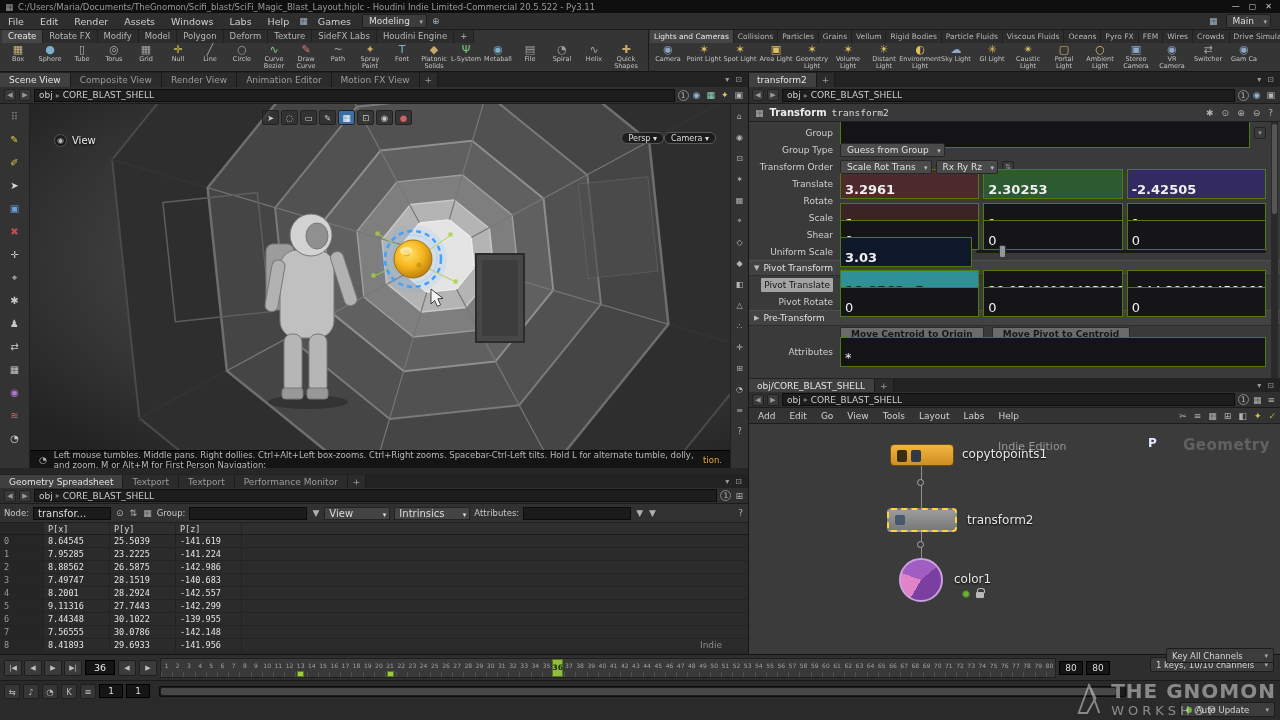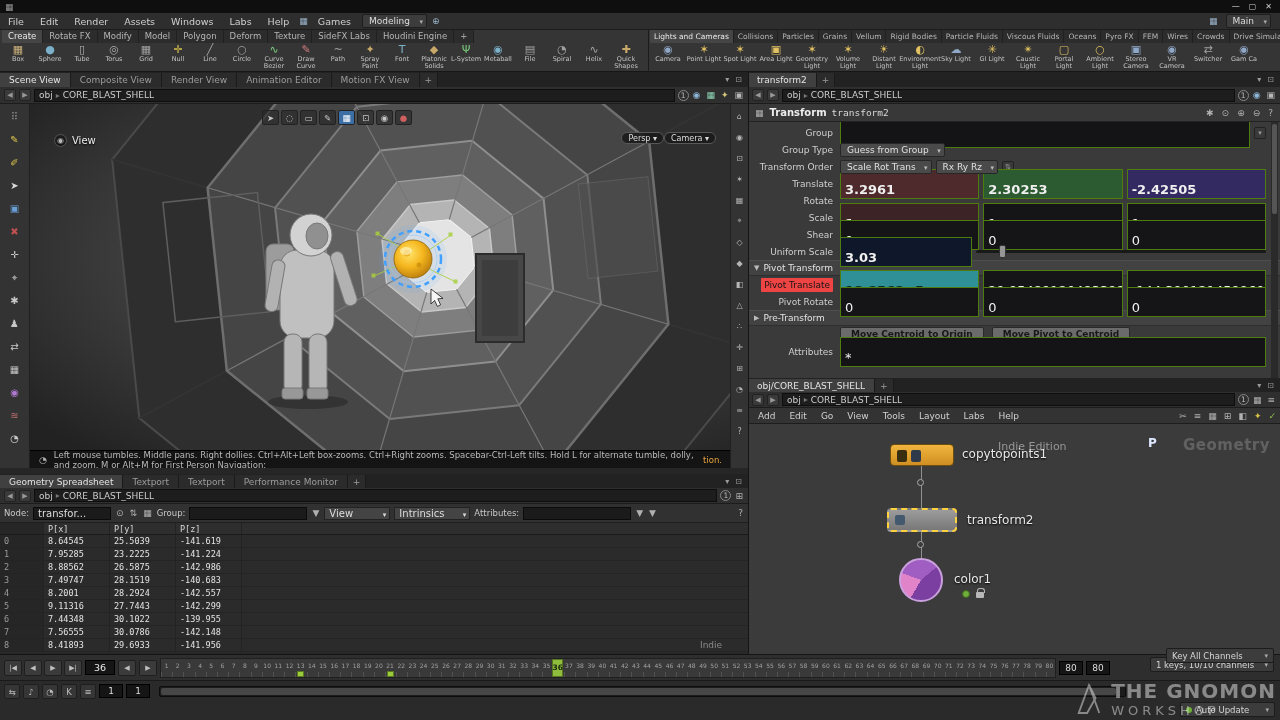--- a/index.html
+++ b/index.html
@@ -59,21 +59,21 @@
 .helpbar{left:30px;top:450px;width:700px;height:18px;background:#141414;border-top:1px solid #000;display:flex;align-items:center;font-size:8.5px;color:#b8b8b8;padding:0 8px;gap:6px;overflow:hidden}
 .help-tail{margin-left:auto;color:#e8a33d;white-space:nowrap}
 
 .pheader{left:748px;top:104px;width:532px;height:18px;background:#383838;border-bottom:1px solid #222;display:flex;align-items:center;padding:0 6px;gap:5px}
 .ptitle{font-size:10px;color:#ececec;font-weight:bold}
 .pnode{font-size:9.5px;color:#d8d8d8;font-family:"DejaVu Sans Mono",monospace}
 .ph-ics{margin-left:auto;display:flex;gap:6px;font-size:9px;color:#aaa}
 .pbody{left:748px;top:122px;width:532px;height:256px;background:#3a3a3a;overflow:hidden;padding-top:2px}
 .prow{display:flex;align-items:center;height:17px;padding-right:14px}
 .plabel{width:92px;text-align:right;padding-right:7px;font-size:9px;color:#cfcfcf;white-space:nowrap;flex:none}
-.plabel .sel{background:#ef4444;color:#151515;padding:2px 3px;border-radius:1px}
+.plabel .sel{background:#a3a3a3;color:#151515;padding:2px 3px;border-radius:1px}
 .pfields{flex:1;display:flex;gap:4px;align-items:center}
 .pfield{flex:1;height:13px;line-height:12px;background:#141416;border:1px solid #4d7c0f;color:#f0f0f0;font-size:13px;padding:14px 4px;overflow:hidden;white-space:nowrap}
 .psel{flex:0 0 auto;height:14px;line-height:13px;background:#4a4a4a;border:1px solid #262626;border-radius:2px;font-size:9px;color:#e0e0e0;padding:0 15px 0 6px;position:relative}
 .psel:after{content:"▾";position:absolute;right:3px;top:1px;font-size:7px;color:#bbb}
 .psection{display:flex;align-items:center;height:16px;background:#424242;border-top:1px solid #4e4e4e;border-bottom:1px solid #2e2e2e;font-size:9px;color:#e2e2e2;padding-left:6px;gap:4px}
 .psection .tri{font-size:7px;color:#bbb}
 .pbtn{height:15px;line-height:13px;background:#6b6b6b;border:1px solid #2a2a2a;border-radius:2px;color:#171717;font-size:9px;padding:0 10px;font-weight:bold;white-space:nowrap}
 .slider-track{flex:2.1;height:3px;background:#191919;border-radius:2px;position:relative}
 .slider-handle{position:absolute;left:8%;top:-5px;width:7px;height:13px;background:#969696;border:1px solid #333;border-radius:2px}
 .vscroll{left:1271px;top:122px;width:7px;height:256px;background:#2a2a2a}
@@ -134,20 +134,21 @@
 .gnomon{position:absolute;right:4px;bottom:2px;opacity:.5;color:#e8e8e8;z-index:60;pointer-events:none;display:flex;align-items:center;gap:8px}
 .gn-l1{font-size:20px;font-weight:bold;letter-spacing:1px}
 .gn-l2{font-size:13px;letter-spacing:4px}
 </style>
 </head>
 <body>
 <div id="app">
 
 <div class="titlebar ab">
   <span>▦</span>
+  <span>C:/Users/Maria/Documents/TheGnomon/Scifi_blast/SciFi_Magic_Blast_Layout.hiplc - Houdini Indie Limited-Commercial 20.5.522 - Py3.11</span>
   <span class="win-btns">
     <span>—</span>
     <span>▢</span>
     <span>✕</span>
   </span>
 </div>
 
 <div class="menubar ab">
   <span id="menu-items" style="display:flex">
         <span class="mitem">File</span>

